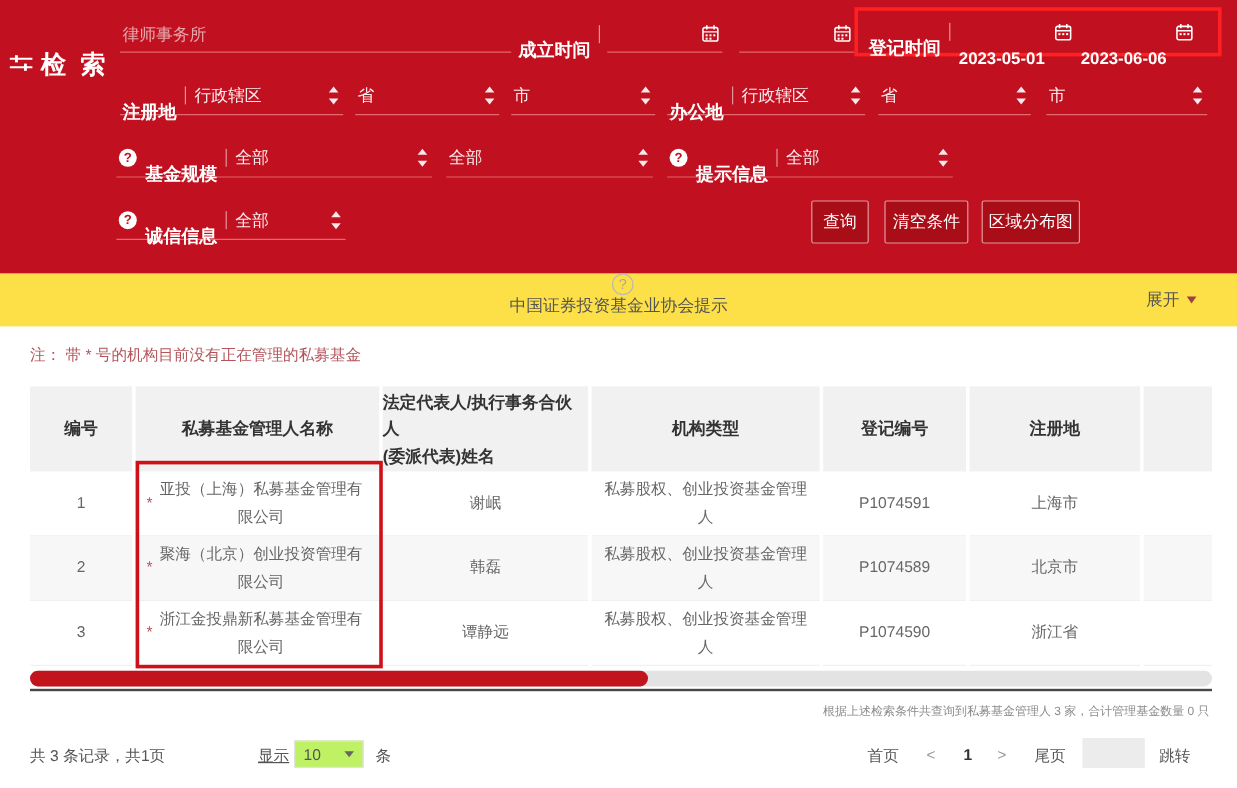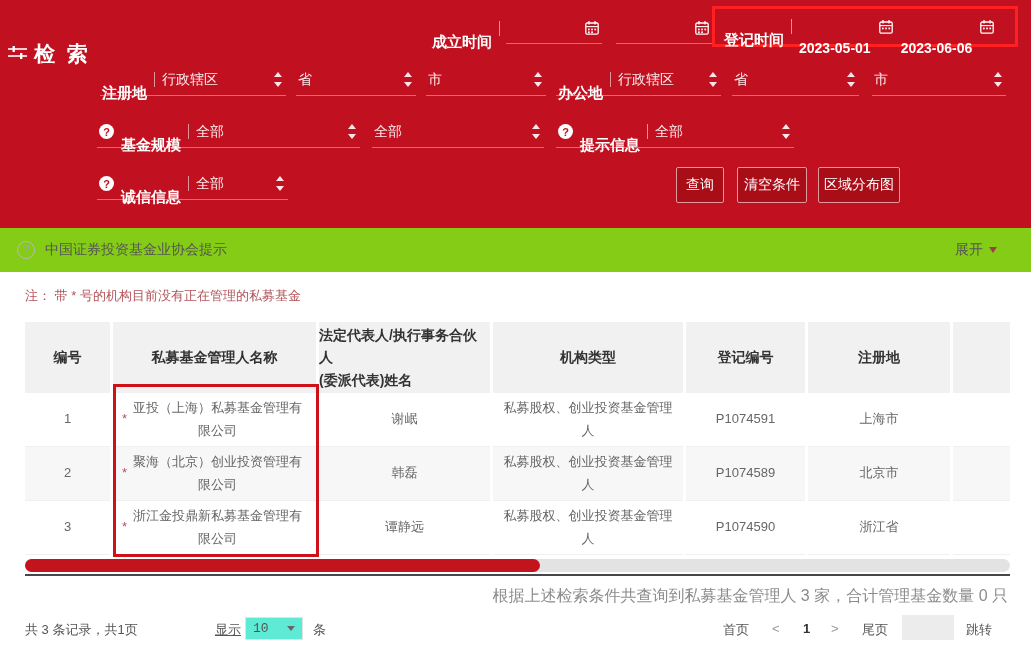--- a/index.html
+++ b/index.html
@@ -34,22 +34,22 @@
 
   .hl-box { position:absolute; left:712px; top:6px; width:306px; height:41px; border:3px solid #ff2121;
             display:flex; align-items:center; gap:7px; padding:0 9px; color:#fff; }
   .hl-box .lbl { font-size:15px; }
   .hl-box .dateval { font-size:14px; font-weight:600; white-space:nowrap;margin-top:42px; }
 
   .btn { position:absolute; top:167px; height:36px; background:#a90e18; border:1px solid #e09a9c; border-radius:2px;
          color:#fff; font-size:14px; display:flex; align-items:center; justify-content:center; cursor:pointer; }
 
   
-  .notice { position:absolute; left:0; top:228px; width:1031px; height:44px; background:#84cc16;
-            display:flex; align-items:center; }
+  .notice { position:absolute; left:0; top:228px; width:1031px; height:44px; background:#fde047;
+            display:flex; align-items:center;flex-direction:column; }
   .noti-q { width:18px; height:18px; border:1.4px solid #b9b9b9; border-radius:50%; color:#a5a5a5; font-size:12px;
             display:flex; align-items:center; justify-content:center; margin:0 10px 0 17px; flex:none; }
   .noti-q::before { content:"?"; }
   .noti-text { color:#555; font-size:14px; }
   .expand { position:absolute; right:34px; top:0; height:44px; display:flex; align-items:center; gap:6px;
             color:#555; font-size:14px; cursor:pointer; }
   .tri-down { width:0; height:0; border-left:4.5px solid transparent; border-right:4.5px solid transparent;
               border-top:6px solid #9d4046; }
 
   
@@ -69,25 +69,25 @@
   .c4{flex:0 0 119px;} .c5{flex:0 0 142px;} .c6{flex:0 0 57px;}
   .star { color:#b3545a; margin-right:1px; }
   .hl-rect { position:absolute; left:88px; top:62px; width:206px; height:173px; border:3px solid #ce1118; pointer-events:none; }
 
   
   .scroll-track { position:absolute; left:25px; top:559px; width:985px; height:13px; background:#e3e3e3; border-radius:7px; }
   .scroll-thumb { position:absolute; left:0; top:0; width:515px; height:13px; background:#c2141d; border-radius:7px; cursor:grab; }
   .dark-line { position:absolute; left:25px; top:574px; width:985px; height:2px; background:#474747; }
 
   
-  .summary { position:absolute; right:23px; top:586px; color:#8c8c8c; font-size:16px; }
+  .summary { position:absolute; right:23px; top:586px; color:#8c8c8c; font-size:10px; }
   .records { position:absolute; left:25px; top:621px; color:#555; font-size:13px; }
   .disp-label { position:absolute; left:215px; top:621px; color:#555; font-size:13px;text-decoration:underline; }
-  .page-size { position:absolute; left:245px; top:617px; width:58px; height:23px; background:#5eead4; border:1px solid #e2e2e2;
-               display:flex; align-items:center; padding:0 7px; color:#555; font-size:13px; cursor:pointer;font-family:Liberation Mono, monospace; }
+  .page-size { position:absolute; left:245px; top:617px; width:58px; height:23px; background:#bef264; border:1px solid #e2e2e2;
+               display:flex; align-items:center; padding:0 7px; color:#555; font-size:13px; cursor:pointer; }
   .page-size .tri { margin-left:auto; width:0; height:0; border-left:4px solid transparent; border-right:4px solid transparent;
                     border-top:5px solid #666; }
   .disp-unit { position:absolute; left:313px; top:621px; color:#555; font-size:13px; }
   .pg { position:absolute; top:621px; font-size:13px; color:#555; cursor:pointer; }
   .pg-first{ left:723px; } .pg-prev{ left:772px; color:#999; } .pg-cur{ left:803px; color:#333; font-weight:700; }
   .pg-next{ left:831px; color:#999; } .pg-last{ left:862px; }
   .jump-input { position:absolute; left:902px; top:615px; width:52px; height:25px; background:#ececec; border:none; outline:none;
                 font-size:13px; text-align:center; color:#333; }
   .pg-jump { left:966px; }
 </style>
@@ -101,20 +101,23 @@
     <span class="filter-icon">
       <svg width="20" height="15" viewBox="0 0 20 15">
         <line x1="0" y1="4" x2="19" y2="4" stroke="currentColor" stroke-width="1.6"></line>
         <rect x="4.5" y="1" width="2.4" height="6" fill="currentColor"></rect>
         <line x1="0" y1="11" x2="19" y2="11" stroke="currentColor" stroke-width="1.6"></line>
         <rect x="12" y="8" width="2.4" height="6" fill="currentColor"></rect>
       </svg>
     </span>
     <div class="panel-title">检 索</div>
 
+    <div class="fld" style="left:100px; top:12px; width:326px;">
+      <input class="law-input" placeholder="律师事务所" style="">
+    </div>
 
     <div class="fld" style="left:430px; top:12px; width:74px; border-bottom:none; padding-right:0;">
       <span class="lbl">成立时间</span>
       <span class="sep"></span>
     </div>
     <div class="fld" style="left:506px; top:12px; width:96px;">
       <span class="cal">
         <svg width="16" height="16" viewBox="0 0 16 16">
             <rect x="1.8" y="3" width="12.4" height="11.2" rx="1.5" fill="none" stroke="currentColor" stroke-width="1.3"></rect>
             <line x1="5" y1="1" x2="5" y2="4.6" stroke="currentColor" stroke-width="1.3"></line>

